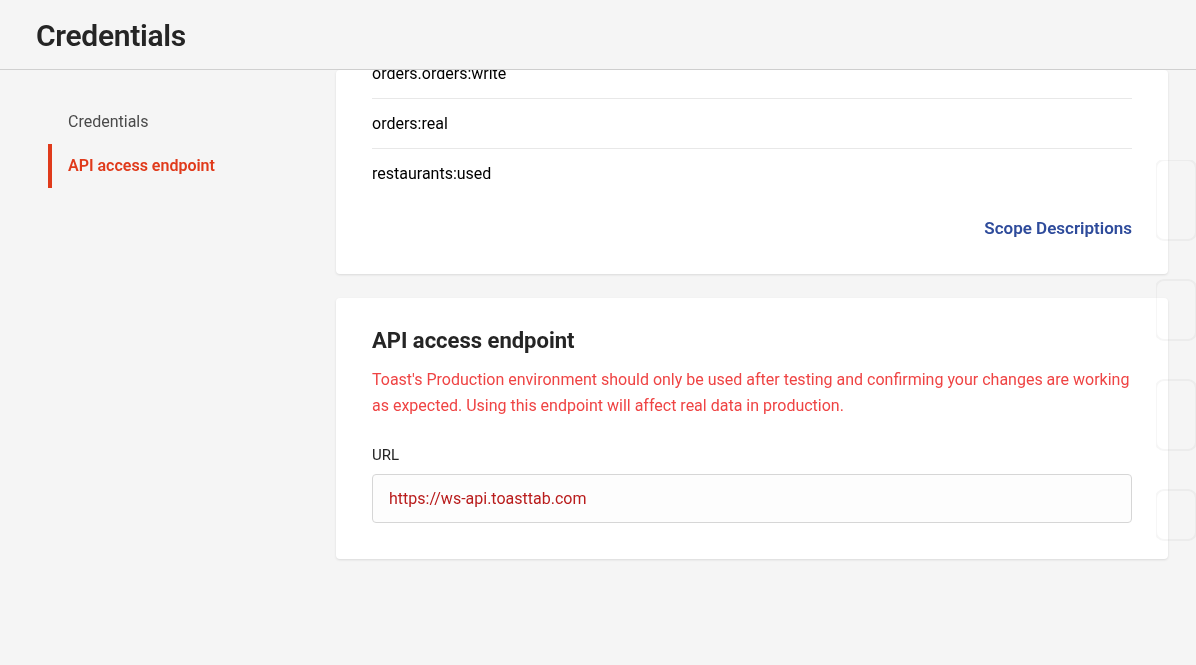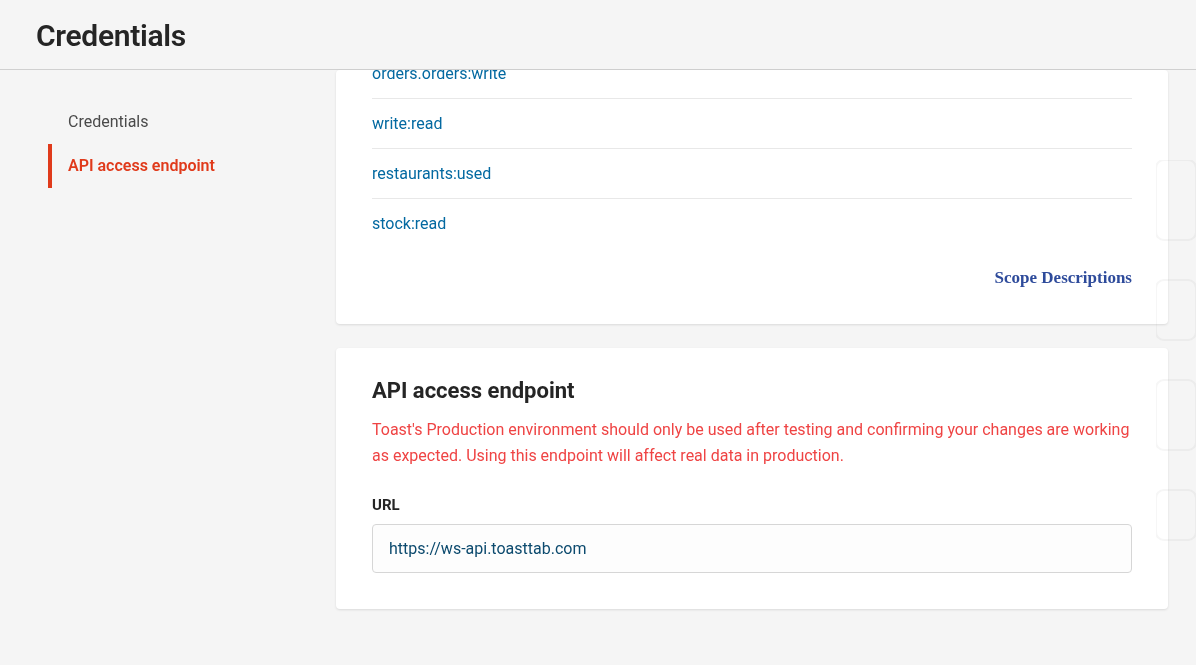--- a/index.html
+++ b/index.html
@@ -65,70 +65,69 @@
       padding: 0;
       overflow: hidden;
     }
     .scope-list {
       padding: 0 36px;
     }
     .scope-row {
       padding: 15px 0;
       border-bottom: 1px solid #e8e8e8;
       font-size: 16px;
-      color: #0369a1;
+      color: #000000;
     }
     .scope-row.cut-top {
       padding-top: 0;
       margin-top: -6px;
       overflow: hidden;
     }
     .scope-row:last-child {
       border-bottom: none;
     }
     .scope-link-row {
       padding: 20px 36px 36px 36px;
       text-align: right;
     }
     .scope-link {
       color: #2e4b9b;
       font-weight: 600;
       font-size: 17px;
       text-decoration: none;
       cursor: pointer;
-      font-family: Liberation Serif, serif;
     }
     .endpoint-card {
       padding: 30px 36px 36px 36px;
     }
     .section-heading {
       font-size: 22px;
       font-weight: 700;
       color: #252525;
       margin-bottom: 14px;
     }
     .section-desc {
       font-size: 16px;
       color: #ef4444;
       line-height: 1.6;
       margin-bottom: 28px;
     }
     .field-label {
       font-size: 15px;
-      font-weight: 700;
+      font-weight: 400;
       color: #252525;
       margin-bottom: 10px;
     }
     .url-box {
       border: 1px solid #d6d6d6;
       background: #fdfdfd;
       border-radius: 4px;
       padding: 14px 16px;
       font-size: 16px;
-      color: #0c4a6e;
+      color: #b91c1c;
     }
     .bg-deco {
       position: fixed;
       right: 0;
       top: 160px;
       width: 40px;
       height: 500px;
       opacity: 0.08;
       pointer-events: none;
     }
@@ -152,27 +151,24 @@
     </nav>
 
     <main class="main">
 
       <div class="card">
         <div class="scope-list">
           <div class="scope-row cut-top">
             <span>orders.orders:write</span>
           </div>
           <div class="scope-row">
-            <span>write:read</span>
+            <span>orders:real</span>
           </div>
           <div class="scope-row">
             <span>restaurants:used</span>
-          </div>
-          <div class="scope-row">
-            <span>stock:read</span>
           </div>
         </div>
         <div class="scope-link-row">
           <a class="scope-link">Scope Descriptions</a>
         </div>
       </div>
 
       <div class="card endpoint-card">
         <h2 class="section-heading">API access endpoint</h2>
         <p class="section-desc">Toast's Production environment should only be used after testing and confirming your changes are working as expected. Using this endpoint will affect real data in production.</p>

